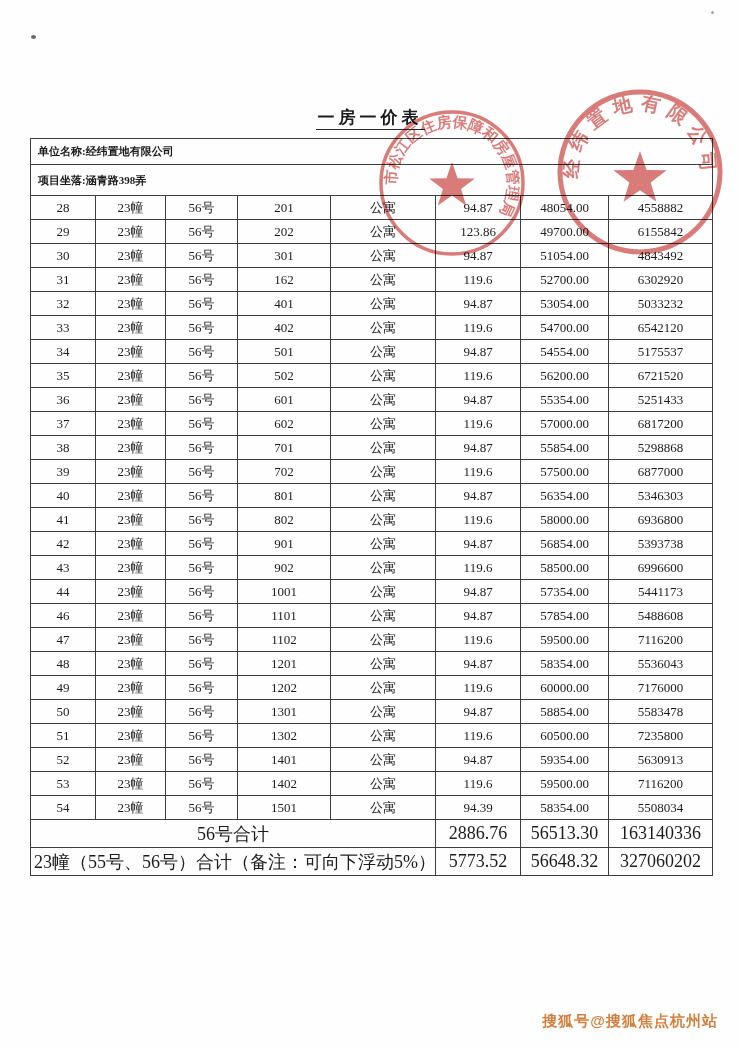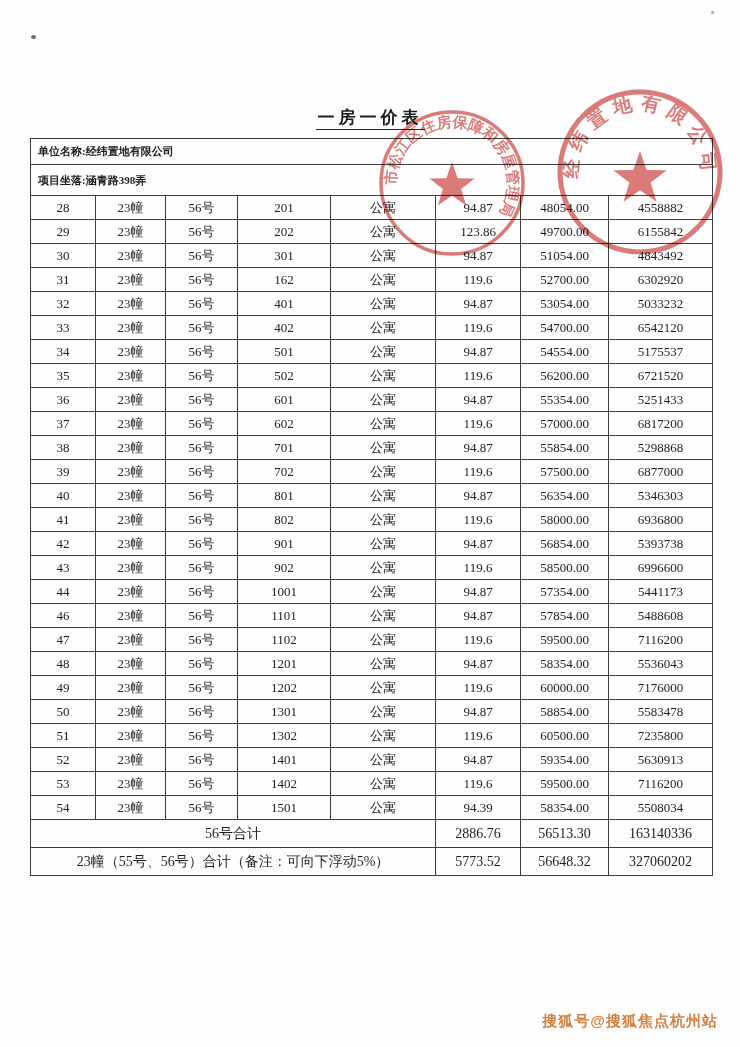--- a/index.html
+++ b/index.html
@@ -42,21 +42,21 @@
     text-align: left;
     font-weight: bold;
     font-size: 11px;
     padding: 4px 7px;
   }
   tr.info-1 { height: 26px; }
   tr.info-2 { height: 32px; }
   tr.info-3 { height: 31px; }
   tr.data-row { height: 24px; }
   tr.total-row { height: 28px; }
-  tr.total-row td { font-size: 14px; margin-left: 48px; }
+  tr.total-row td { font-size: 18px; margin-left: 48px; }
 
   .stamp {
     position: absolute;
     pointer-events: none;
     color: var(--color-stamp, #c22a26);
     opacity: 0.62;
     mix-blend-mode: multiply;
   }
   .stamp-left  { left: 377px; top: 108px; }
   .stamp-right { left: 555px; top: 87px;  }

